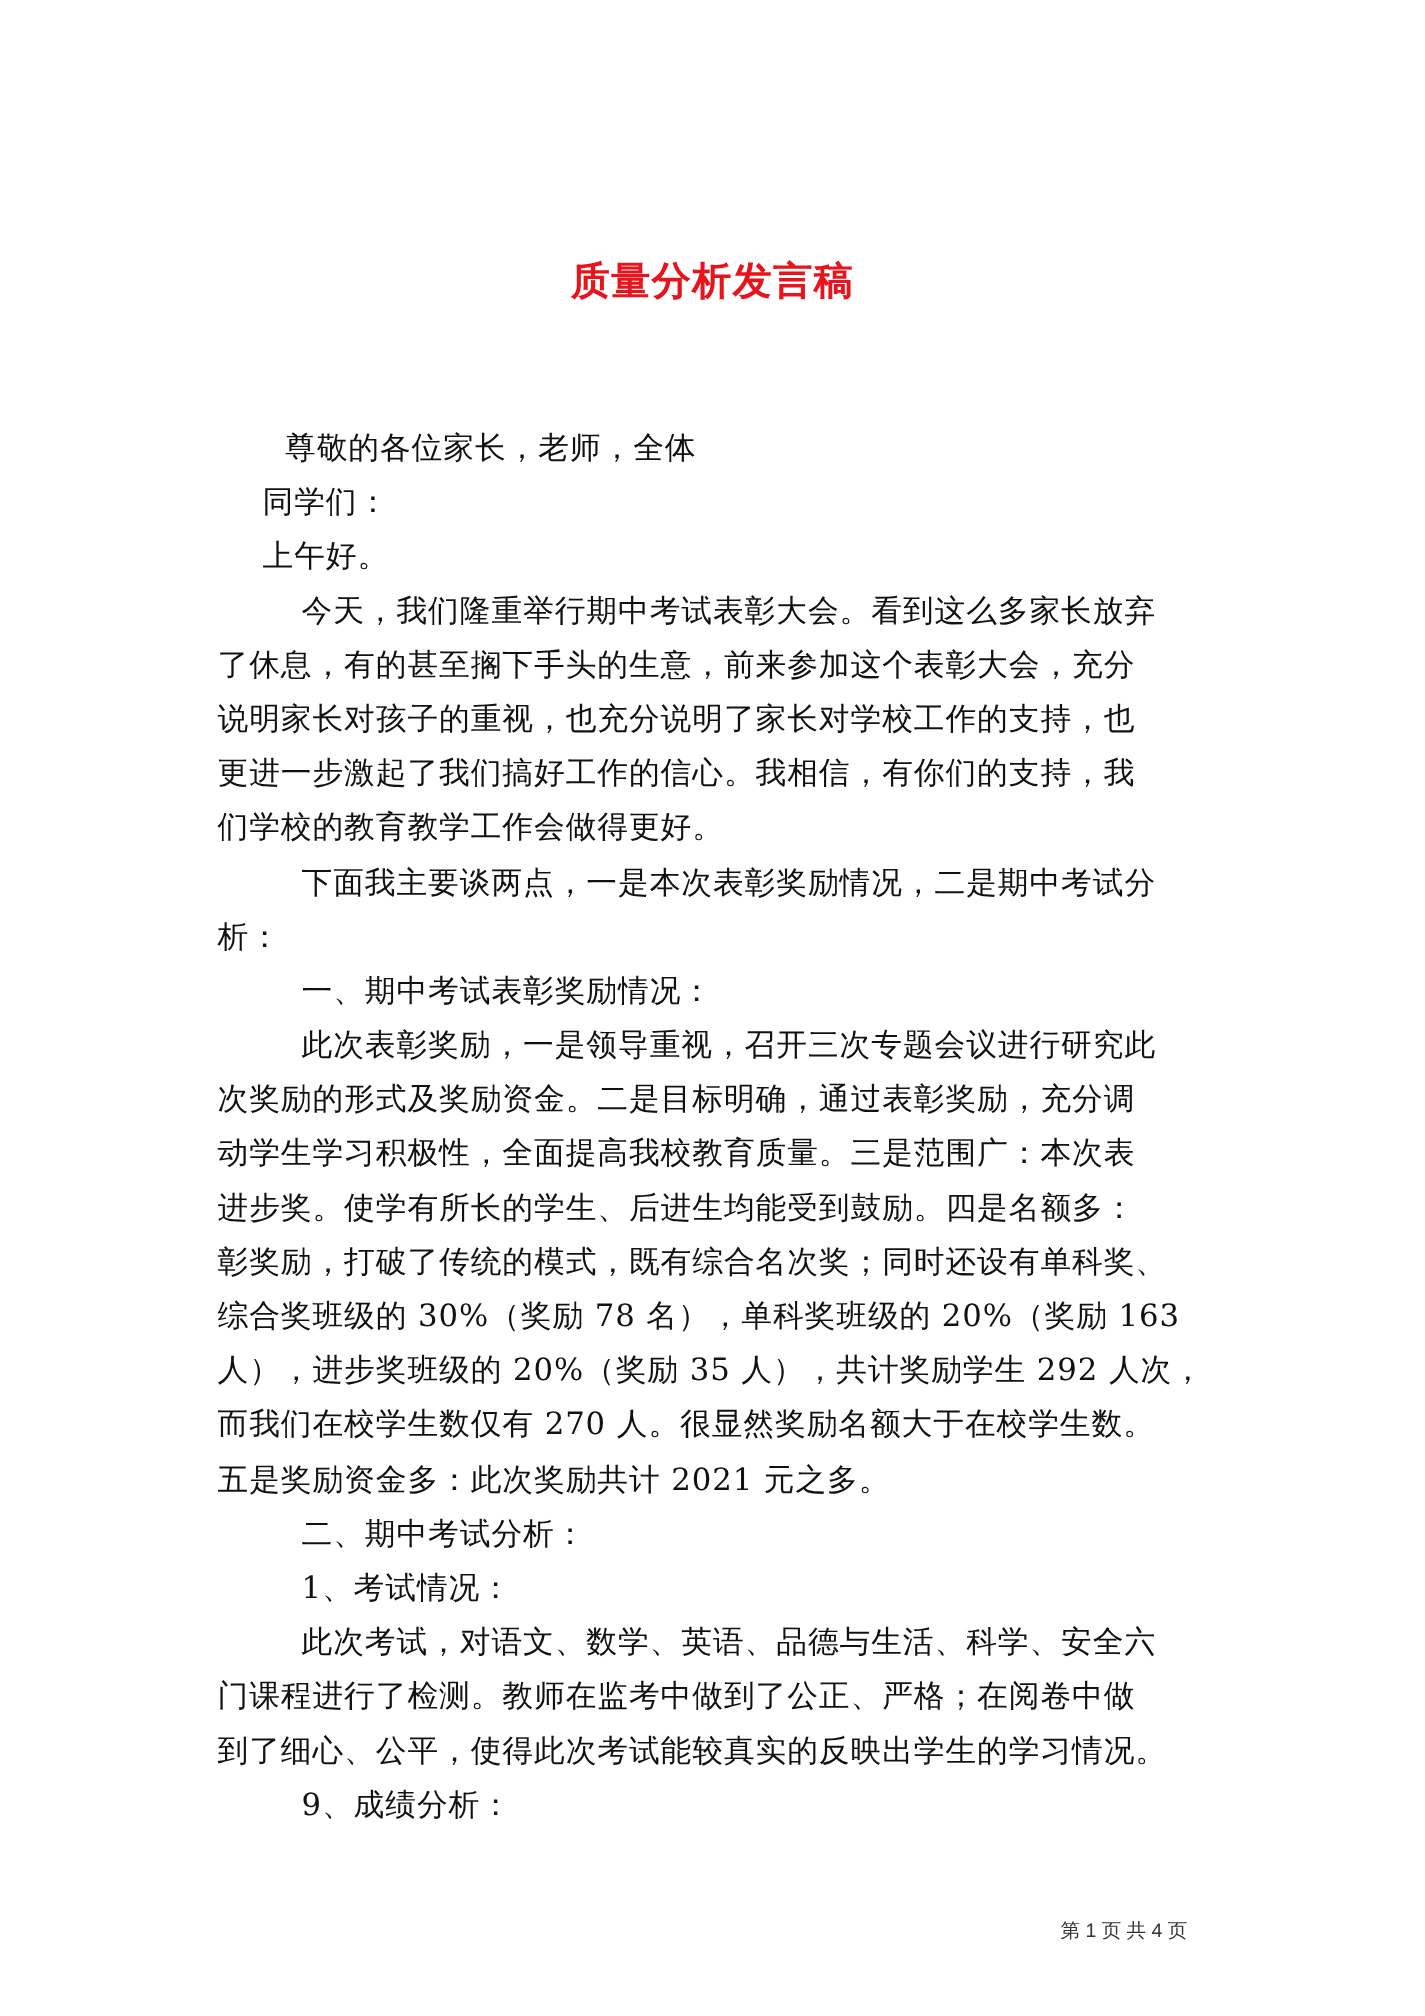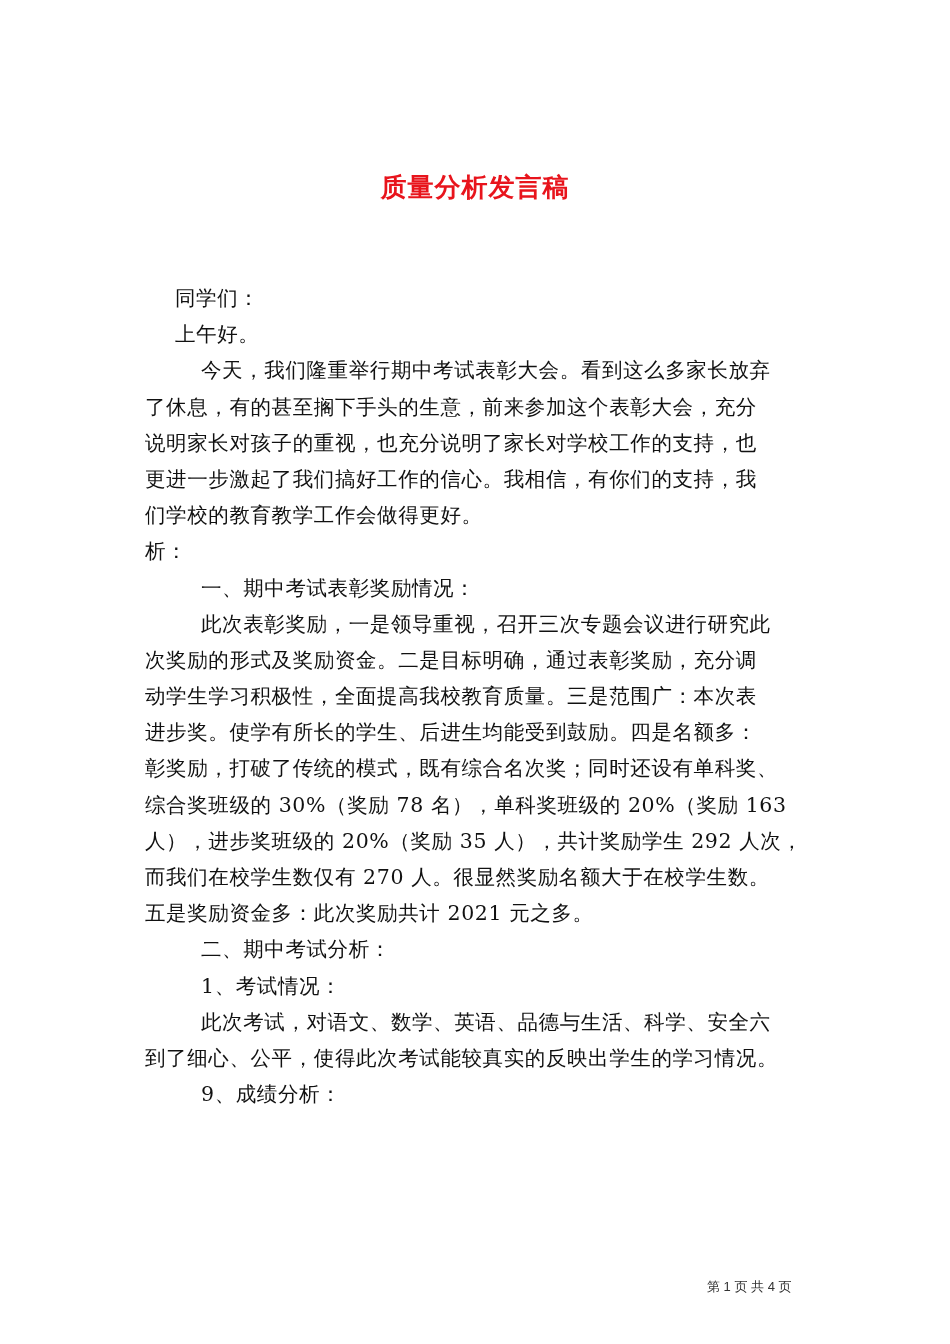--- a/index.html
+++ b/index.html
@@ -18,39 +18,42 @@
     .footer { position: absolute; left: 707px; top: 1238px; font-size: 13px;
               font-family: Liberation Sans, sans-serif; color: #333333; }
   </style>
 </head>
 <body>
 
 <div class="page">
   <div class="title">质量分析发言稿</div>
 
   <div class="body-text">
+    <div class="line ind-greet">尊敬的各位家长，老师，全体</div>
     <div class="line ind-sm">同学们：</div>
     <div class="line ind-sm">上午好。</div>
     <div class="line ind">今天，我们隆重举行期中考试表彰大会。看到这么多家长放弃</div>
     <div class="line">了休息，有的甚至搁下手头的生意，前来参加这个表彰大会，充分</div>
     <div class="line">说明家长对孩子的重视，也充分说明了家长对学校工作的支持，也</div>
     <div class="line">更进一步激起了我们搞好工作的信心。我相信，有你们的支持，我</div>
     <div class="line">们学校的教育教学工作会做得更好。</div>
+    <div class="line ind">下面我主要谈两点，一是本次表彰奖励情况，二是期中考试分</div>
     <div class="line">析：</div>
     <div class="line ind">一、期中考试表彰奖励情况：</div>
     <div class="line ind">此次表彰奖励，一是领导重视，召开三次专题会议进行研究此</div>
     <div class="line">次奖励的形式及奖励资金。二是目标明确，通过表彰奖励，充分调</div>
     <div class="line">动学生学习积极性，全面提高我校教育质量。三是范围广：本次表</div>
     <div class="line">进步奖。使学有所长的学生、后进生均能受到鼓励。四是名额多：</div>
     <div class="line">彰奖励，打破了传统的模式，既有综合名次奖；同时还设有单科奖、</div>
     <div class="line">综合奖班级的 30%（奖励 78 名），单科奖班级的 20%（奖励 163</div>
     <div class="line">人），进步奖班级的 20%（奖励 35 人），共计奖励学生 292 人次，</div>
     <div class="line">而我们在校学生数仅有 270 人。很显然奖励名额大于在校学生数。</div>
     <div class="line">五是奖励资金多：此次奖励共计 2021 元之多。</div>
     <div class="line ind">二、期中考试分析：</div>
     <div class="line ind">1、考试情况：</div>
     <div class="line ind">此次考试，对语文、数学、英语、品德与生活、科学、安全六</div>
+    <div class="line">门课程进行了检测。教师在监考中做到了公正、严格；在阅卷中做</div>
     <div class="line">到了细心、公平，使得此次考试能较真实的反映出学生的学习情况。</div>
     <div class="line ind">9、成绩分析：</div>
   </div>
 
   <div class="footer">第 1 页 共 4 页</div>
 </div>
 
 </body></html>

